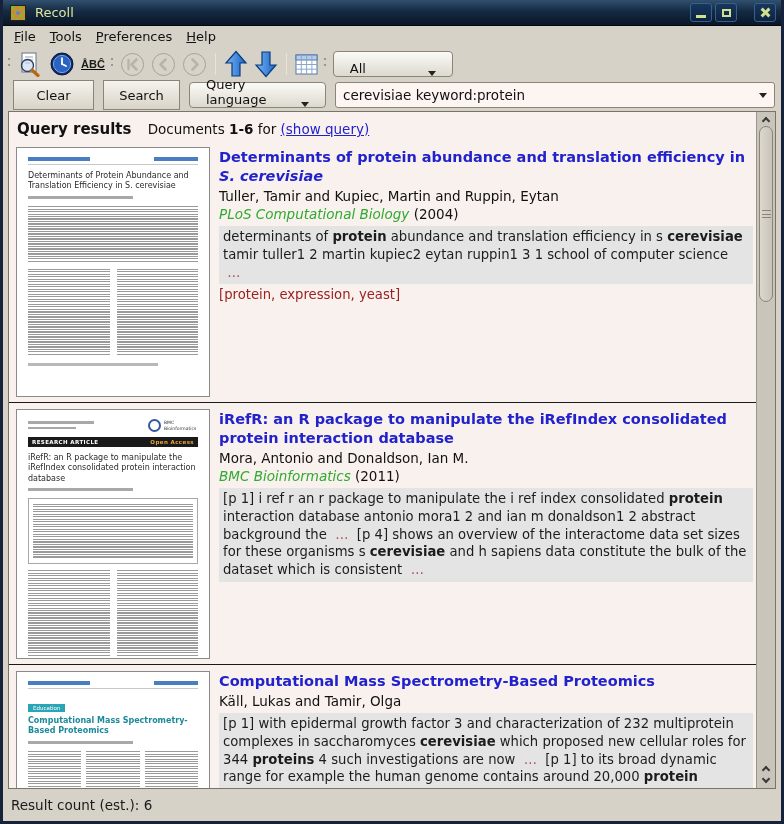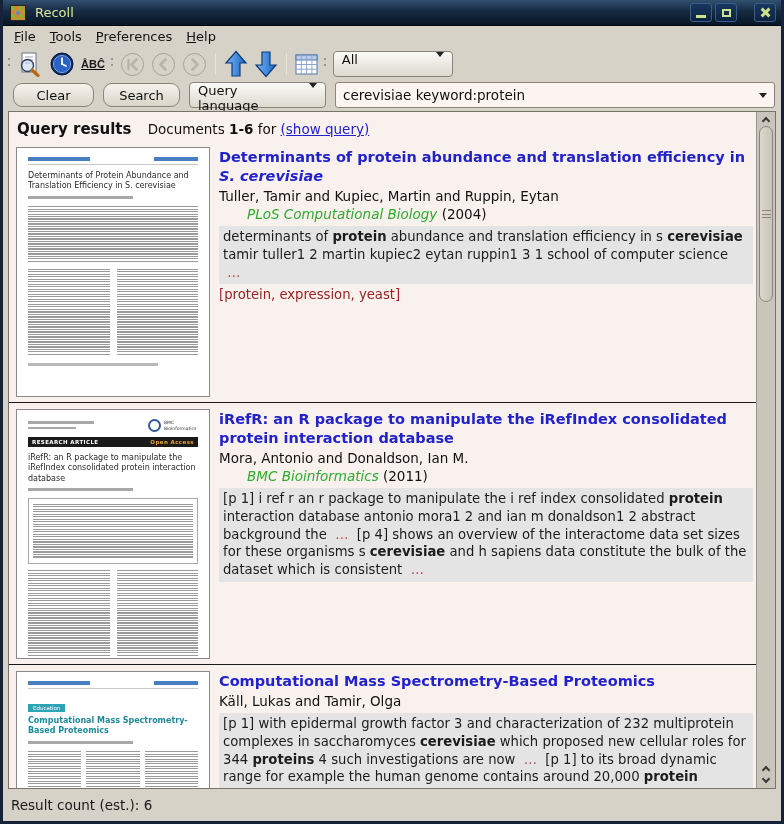--- a/index.html
+++ b/index.html
@@ -37,29 +37,29 @@
 
   
   .toolbar { height:34px; flex:none; display:flex; align-items:center; padding-left:2px; }
   .handle { width:5px; height:20px; margin:0 2px;
             background:repeating-linear-gradient(#9a968c 0 2px, transparent 2px 6px) 1px 4px / 2px 12px no-repeat; }
   .tbtn { background:none; border:none; padding:2px 3px; display:flex; align-items:center;
           justify-content:center; height:30px;text-decoration:underline; }
   .abc-label { font-size:11px; font-weight:bold; color:#1a1a1a; letter-spacing:0px; }
   .tsep { width:1px; height:22px; background:#aaa69c; border-right:1px solid #e8e4da; margin:0 5px; }
   .combo { height:26px; border:1px solid #8a8578; border-radius:4px;
-           background:linear-gradient(#fbfaf7,#ddd9ce); display:flex; align-items:flex-start;
-           padding:0 8px; font-size:13px; color:#111; gap:8px; }
+           background:linear-gradient(#fbfaf7,#ddd9ce); display:flex; align-items:flex-end;
+           padding:0 16px; font-size:13px; color:#111; gap:8px; }
   .chev-down { width:0; height:0; border-left:4px solid transparent; border-right:4px solid transparent;
            border-top:5px solid #222; margin-left:auto; }
   .filter-combo { width:120px; margin-left:3px; }
 
   
   .searchbar { height:30px; flex:none; display:flex; align-items:center; padding:0 6px 2px 10px; gap:9px; }
-  .pbtn { height:24px; border:1px solid #8a8578; border-radius:9px; font-size:13px; color:#111;
+  .pbtn { height:30px; border:1px solid #8a8578; border-radius:0; font-size:13px; color:#111;
           background:linear-gradient(#f6f3ed,#d8d4c8); padding:0 10px;
           font-family:"DejaVu Sans", sans-serif; }
   .pbtn.clear { width:81px; } .pbtn.search { width:77px; }
   .mode-combo { width:137px; }
   .query-combo { flex:1; height:26px; border:1px solid #8a8578; border-radius:3px;
           background:var(--field_bg,#fdf5f2); display:flex; align-items:center; padding:0 7px; }
   .query-combo input { flex:1; border:none; background:transparent; outline:none; font-size:13.5px;
           color:#111; font-family:"DejaVu Sans", sans-serif; }
 
   
@@ -70,21 +70,21 @@
   .rh-title { font-weight:bold; font-size:15px; margin-right:12px; }
   .rh-b { font-weight:bold; }
   .show-query { color:var(--accent_blue,#2222cc); text-decoration:underline; cursor:pointer; }
 
   .entry { display:flex; gap:9px; padding:6px 3px 5px 7px; }
   .entry + .entry { border-top:1px solid #1a1a1a; }
   .rtext { flex:1; min-width:0; padding-top:1px; }
   .r-title { color:var(--accent_blue,#2222cc); font-weight:bold; font-size:14.5px; line-height:1.32; }
   .r-authors { color:#111; font-size:13.5px; margin-top:2px; }
   .r-journal { font-size:13.5px; margin-top:2px; }
-  .jname { color:var(--journal_green,#2faa2f); font-style:italic;margin-left:28px; }
+  .jname { color:var(--journal_green,#2faa2f); font-style:italic; }
   .jyear { color:#111; }
   .r-snippet { background:var(--snippet_bg,#e4e4e4); color:#1c1c1c; font-size:13.2px;
                line-height:1.34; padding:2px 5px 3px 4px; margin-top:4px; }
   .r-snippet .ell { color:var(--ellipsis_red,#b05050); }
   .r-keywords { color:var(--keyword_red,#9b2020); font-size:13.2px; margin-top:3px; }
 
   
   .thumb { flex:none; width:194px; height:250px; background:#fff; border:1px solid #8a8a8a;
            padding:9px 11px; overflow:hidden; font-family:"DejaVu Sans", sans-serif; }
   .t-head { display:flex; justify-content:space-between; margin-bottom:3px; }

